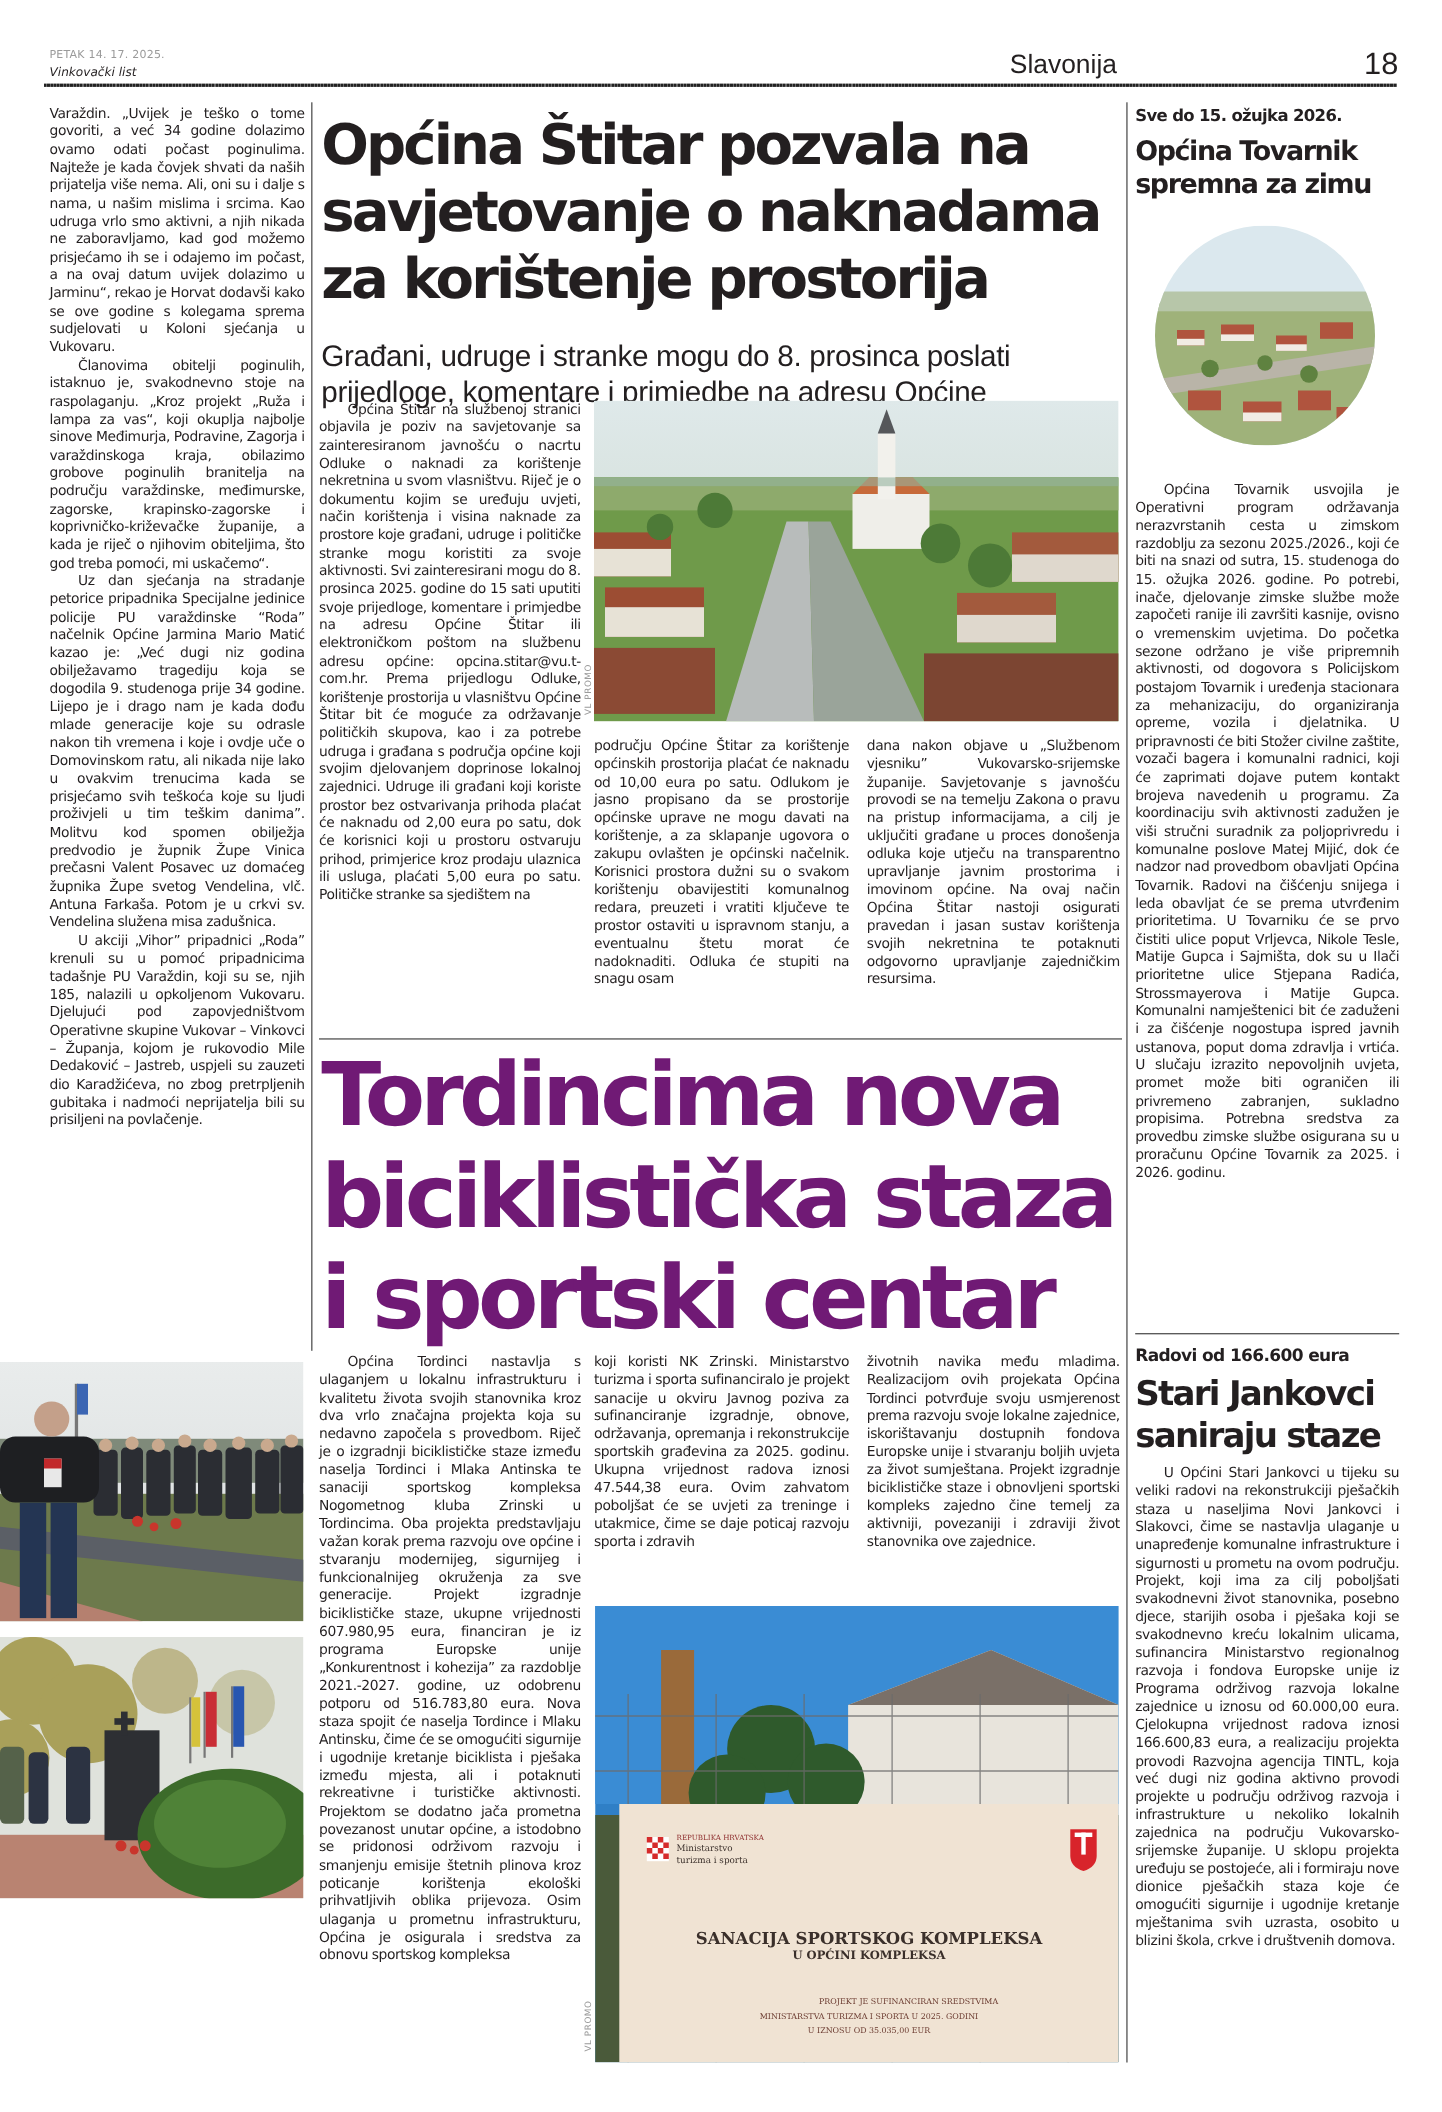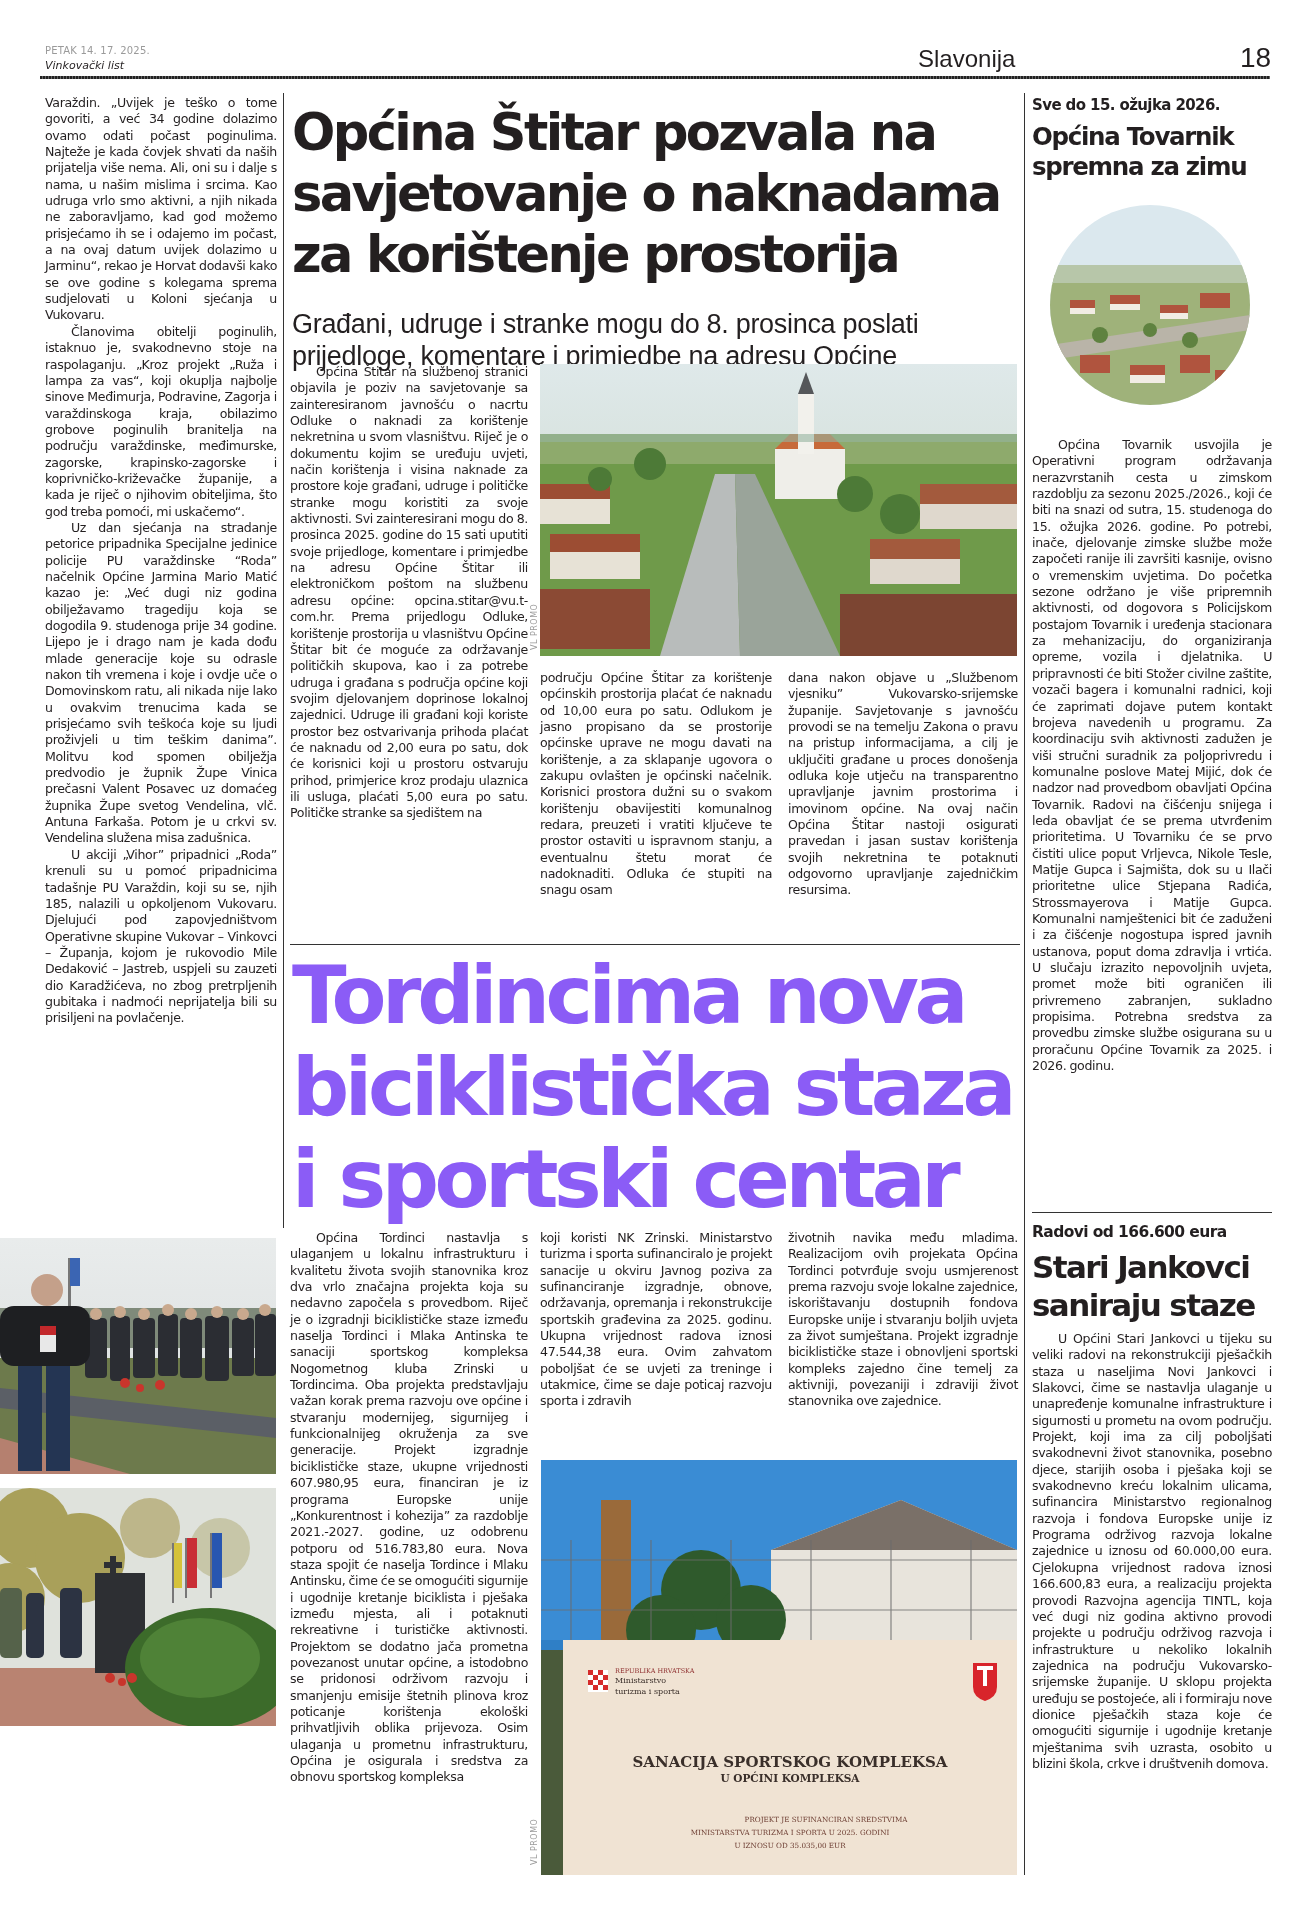--- a/index.html
+++ b/index.html
@@ -15,21 +15,21 @@
   .hrule { height:1px; background:#333; }
   .body-text { font-size:12.6px; line-height:16.35px; text-align:justify; hyphens:auto; color:#231f20;
                font-family:"DejaVu Sans", sans-serif; letter-spacing:-0.35px; word-spacing:-0.5px; }
   .body-text p { margin:0; }
   .body-text p.indent { text-indent:26px; }
   .hl1 { left:292px; top:92px; width:730px; font-family:"DejaVu Sans", sans-serif; font-weight:bold;
          font-size:51px; line-height:61px; letter-spacing:-2.6px; color:#231f20;margin-top:10px; }
   .deck { left:292px; top:283px; width:730px; font-family:"Liberation Sans", sans-serif; font-size:27px;
           line-height:32px; letter-spacing:-0.3px; color:#231f20;margin-top:25px; }
   .hl2 { left:292px; top:950px; width:730px; font-family:"DejaVu Sans", sans-serif; font-weight:bold;
-         font-size:80px; line-height:92px; letter-spacing:-4.4px; color:#8b5cf6; }
+         font-size:80px; line-height:92px; letter-spacing:-4.4px; color:#701a75; }
   .r-kicker { left:1032px; top:96px; font-family:"DejaVu Sans", sans-serif; font-weight:bold; font-size:15px; letter-spacing:-0.6px; }
   .r-title1 { left:1032px; top:122px; width:245px; font-family:"DejaVu Sans", sans-serif; font-weight:bold; font-size:24.5px; line-height:30px; letter-spacing:-1.3px; }
   .r-kicker2 { left:1032px; top:1223px; font-family:"DejaVu Sans", sans-serif; font-weight:bold; font-size:15.5px; letter-spacing:-0.6px; }
   .r-title2 { left:1032px; top:1248px; width:245px; font-family:"DejaVu Sans", sans-serif; font-weight:bold; font-size:31px; line-height:38px; letter-spacing:-1.6px; }
   .photo { overflow:hidden; }
   .credit { font-size:8px; color:#9b9b9b; writing-mode:vertical-rl; transform:rotate(180deg); letter-spacing:0.5px; }
   .sign-text { font-family:"DejaVu Serif", serif; color:#3a2f2a; text-align:center; }
 </style>
 </head>
 <body>

